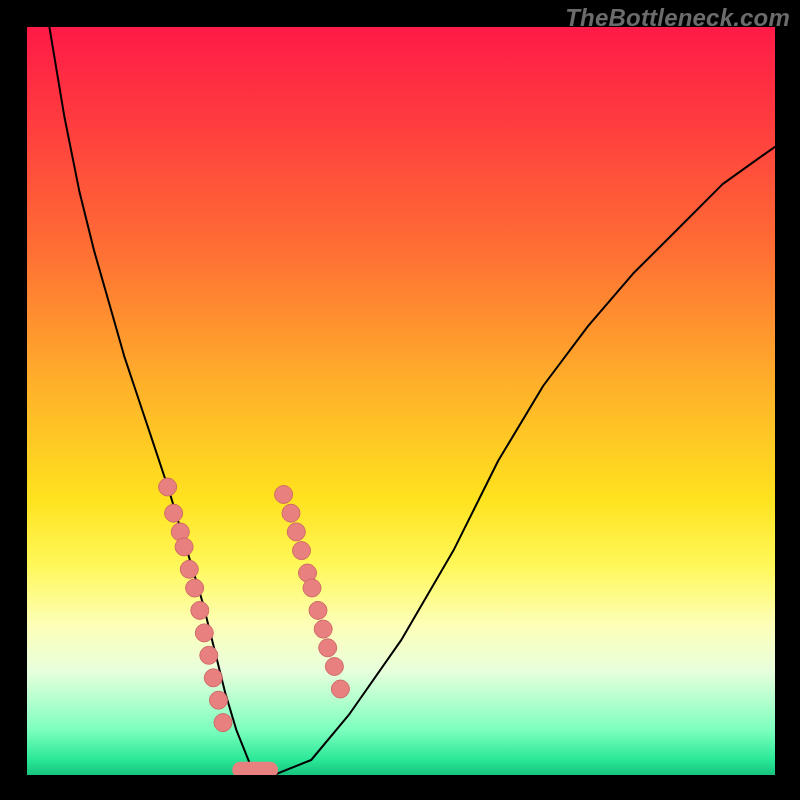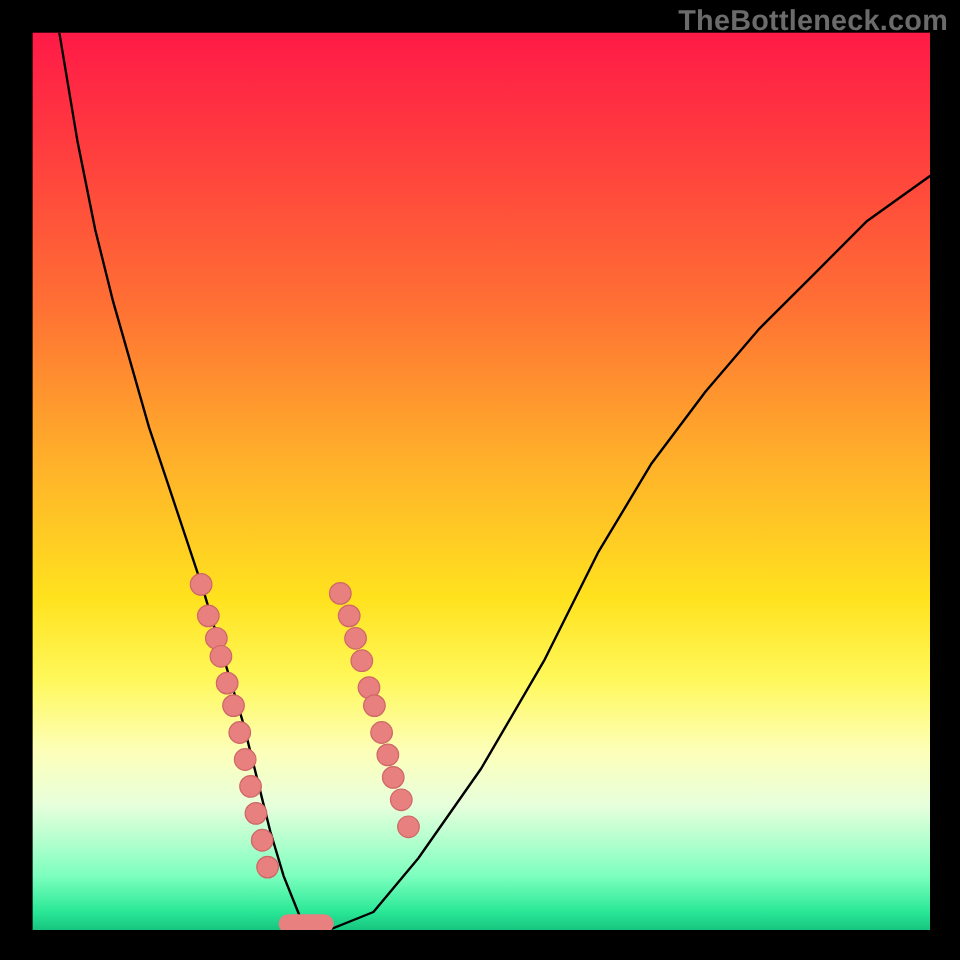--- a/index.html
+++ b/index.html
@@ -8,20 +8,21 @@
     width: 800px;
     height: 800px;
     background: #000;
     overflow: hidden;
   }
   .stage {
     position: relative;
     width: 800px;
     height: 712px;
     background: #000;
+    font-style: italic;
   }
   .plot {
     position: absolute;
     left: 27px;
     top: 27px;
     width: 748px;
     height: 748px;
     overflow: hidden;
   }
   .gradient {

